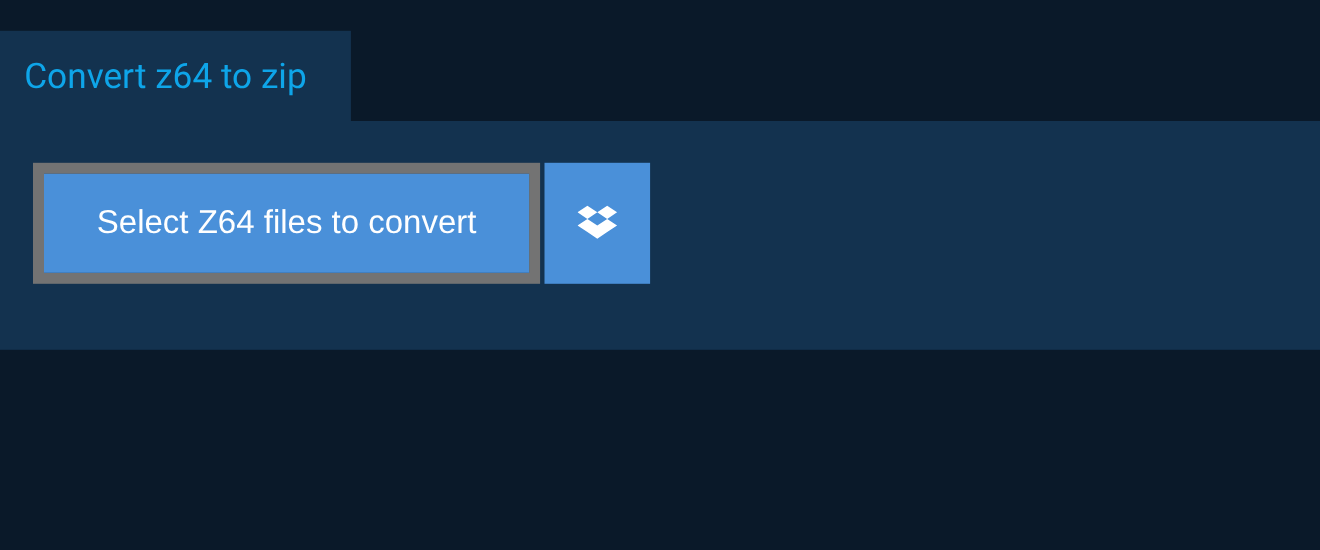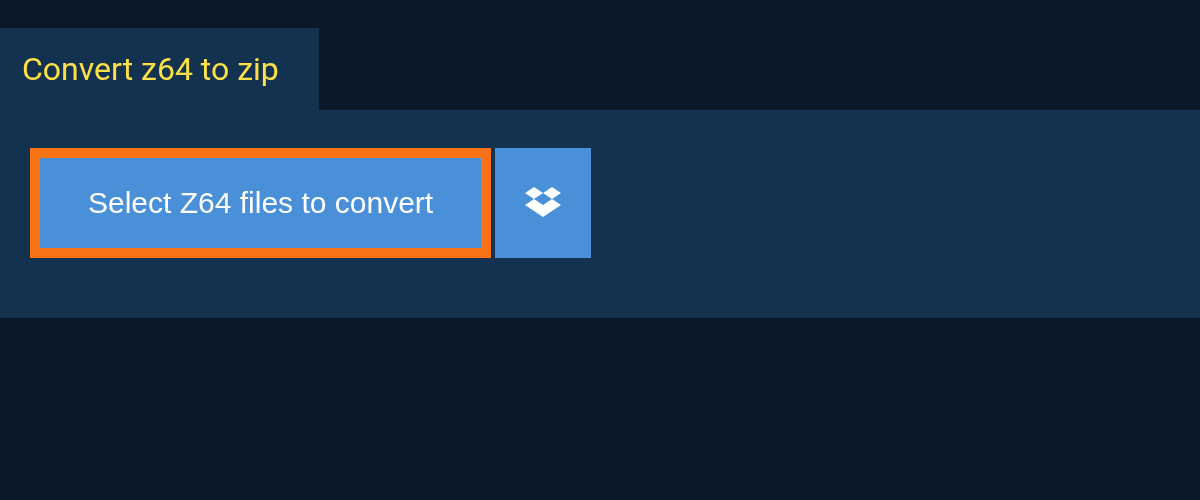--- a/index.html
+++ b/index.html
@@ -15,35 +15,35 @@
       overflow: hidden;
     }
     .tab-header {
       display: inline-block;
       background: #13324f;
       padding: 22px 40px 22px 22px;
       margin-top: 28px;
       margin-left: 0;
     }
     .tab-header-text {
-      color: #fde047;
+      color: #0ea5e9;
       font-size: 32px;
       font-weight: 400;
     }
     .content-panel {
       background: #13324f;
       padding: 38px 30px 60px 30px;
       margin-top: 0;
     }
     .button-row {
       display: flex;
       gap: 0;
     }
     .select-button-wrapper {
-      border: 10px solid #f97316;
+      border: 10px solid #737373;
       display: inline-block;
     }
     .select-button {
       background: #4a90d9;
       color: #ffffff;
       font-size: 30px;
       font-weight: 400;
       padding: 28px 48px;
       border: none;
       cursor: pointer;

